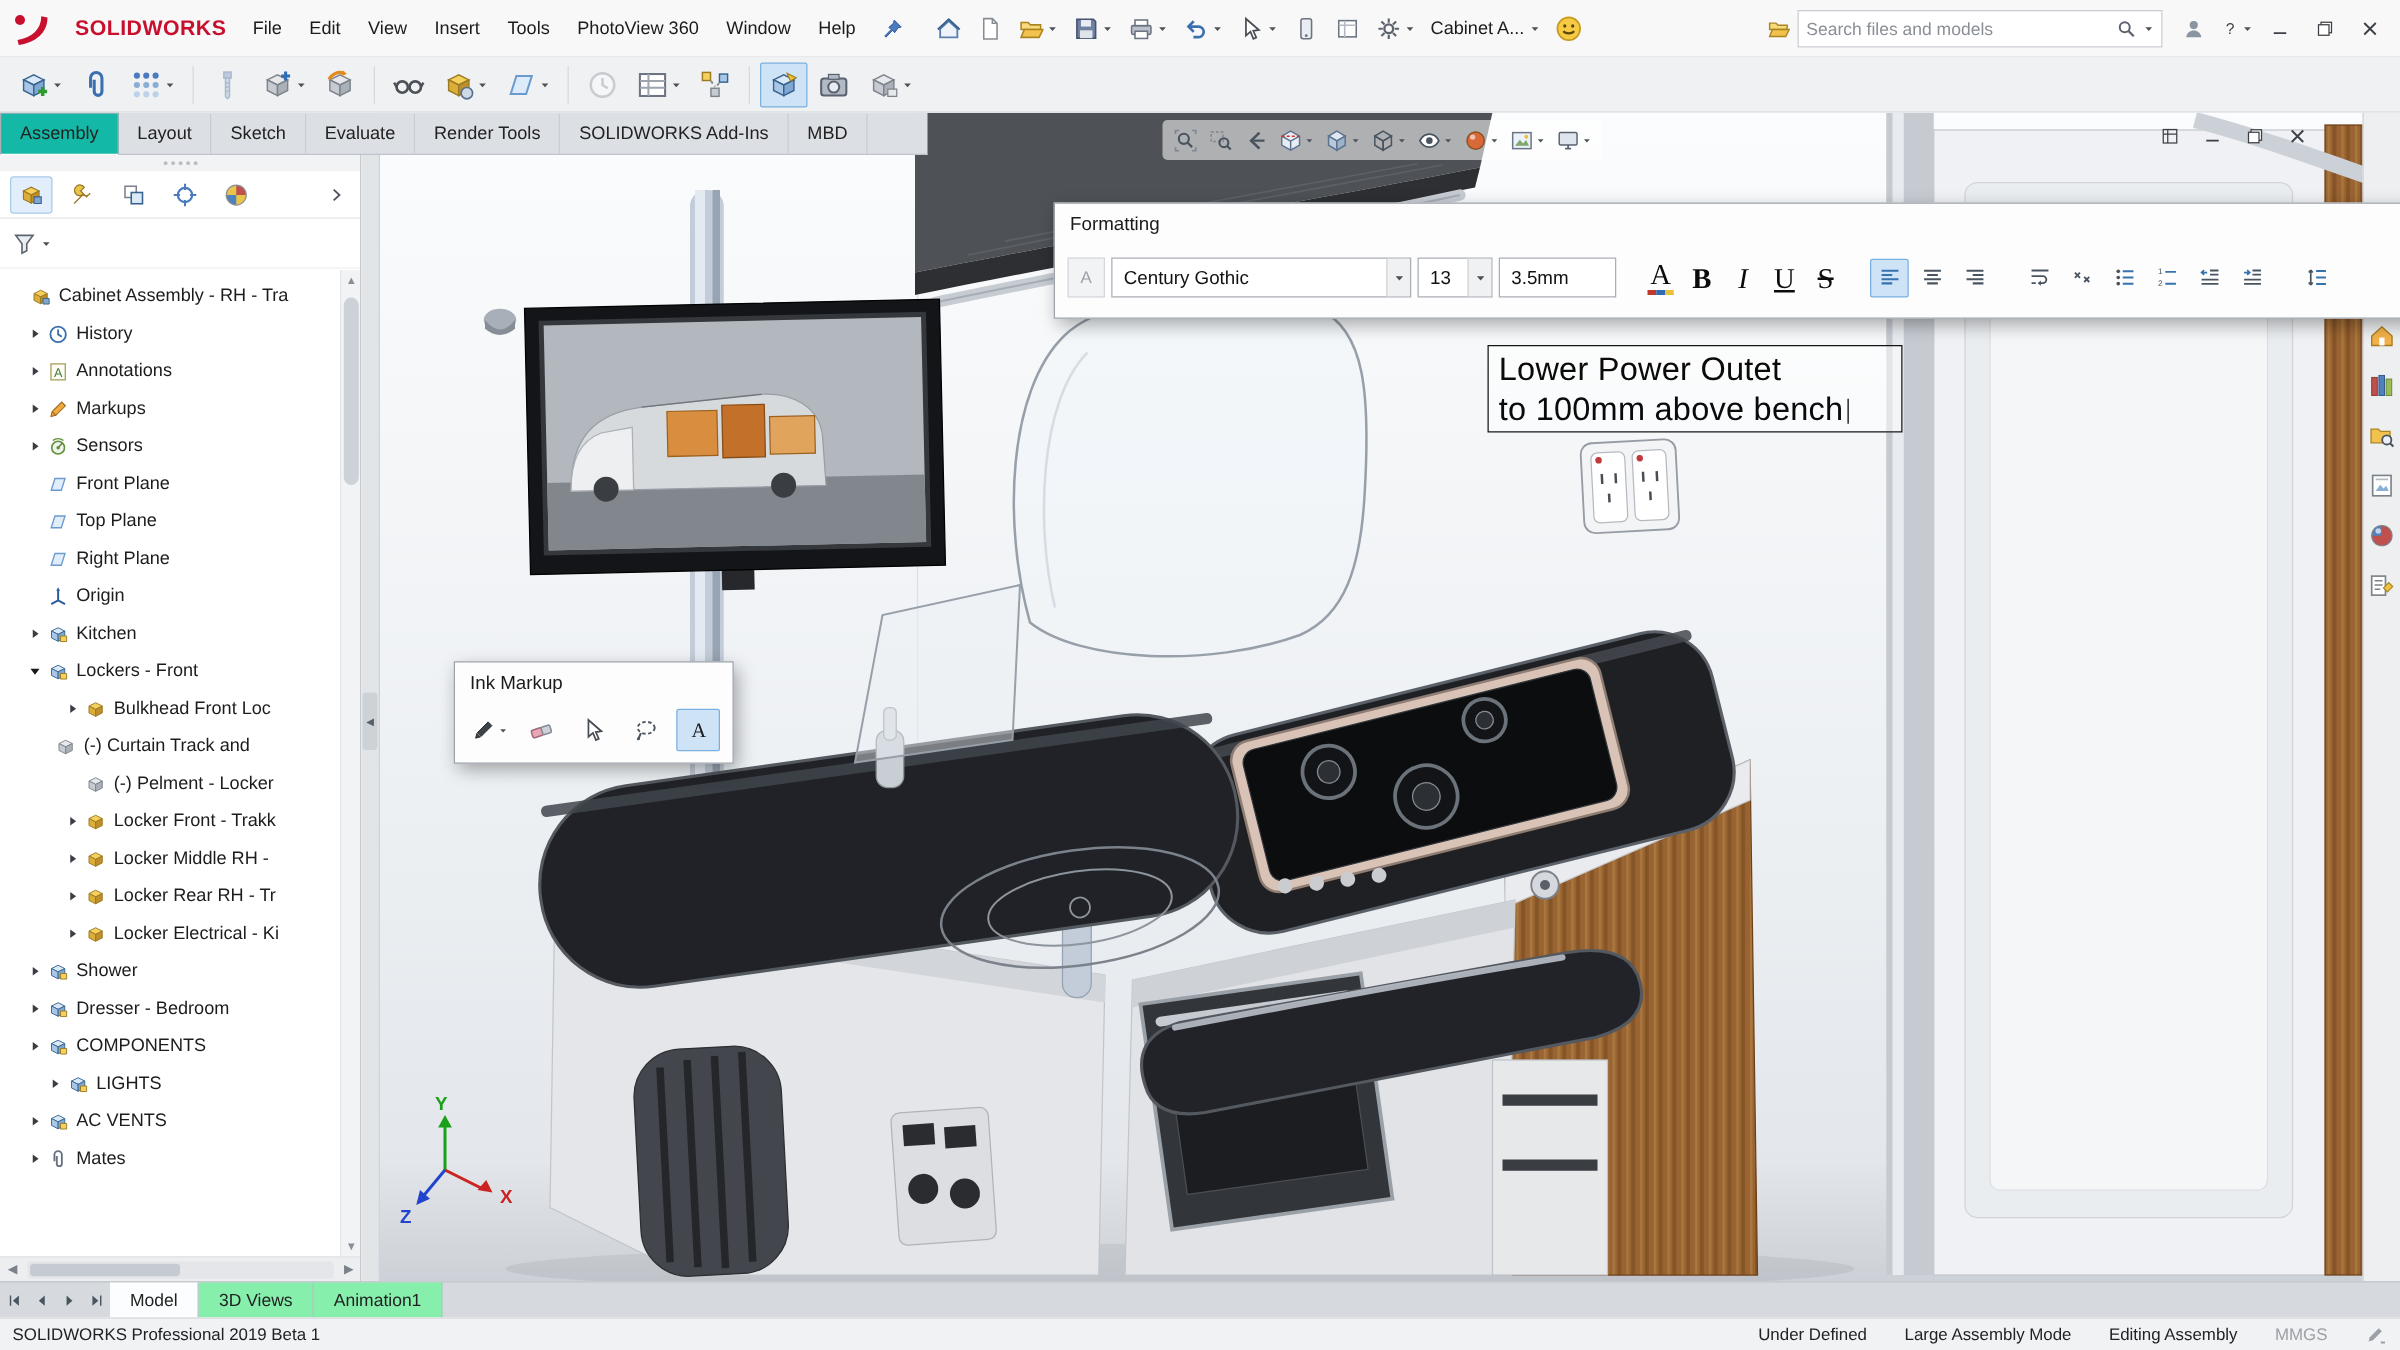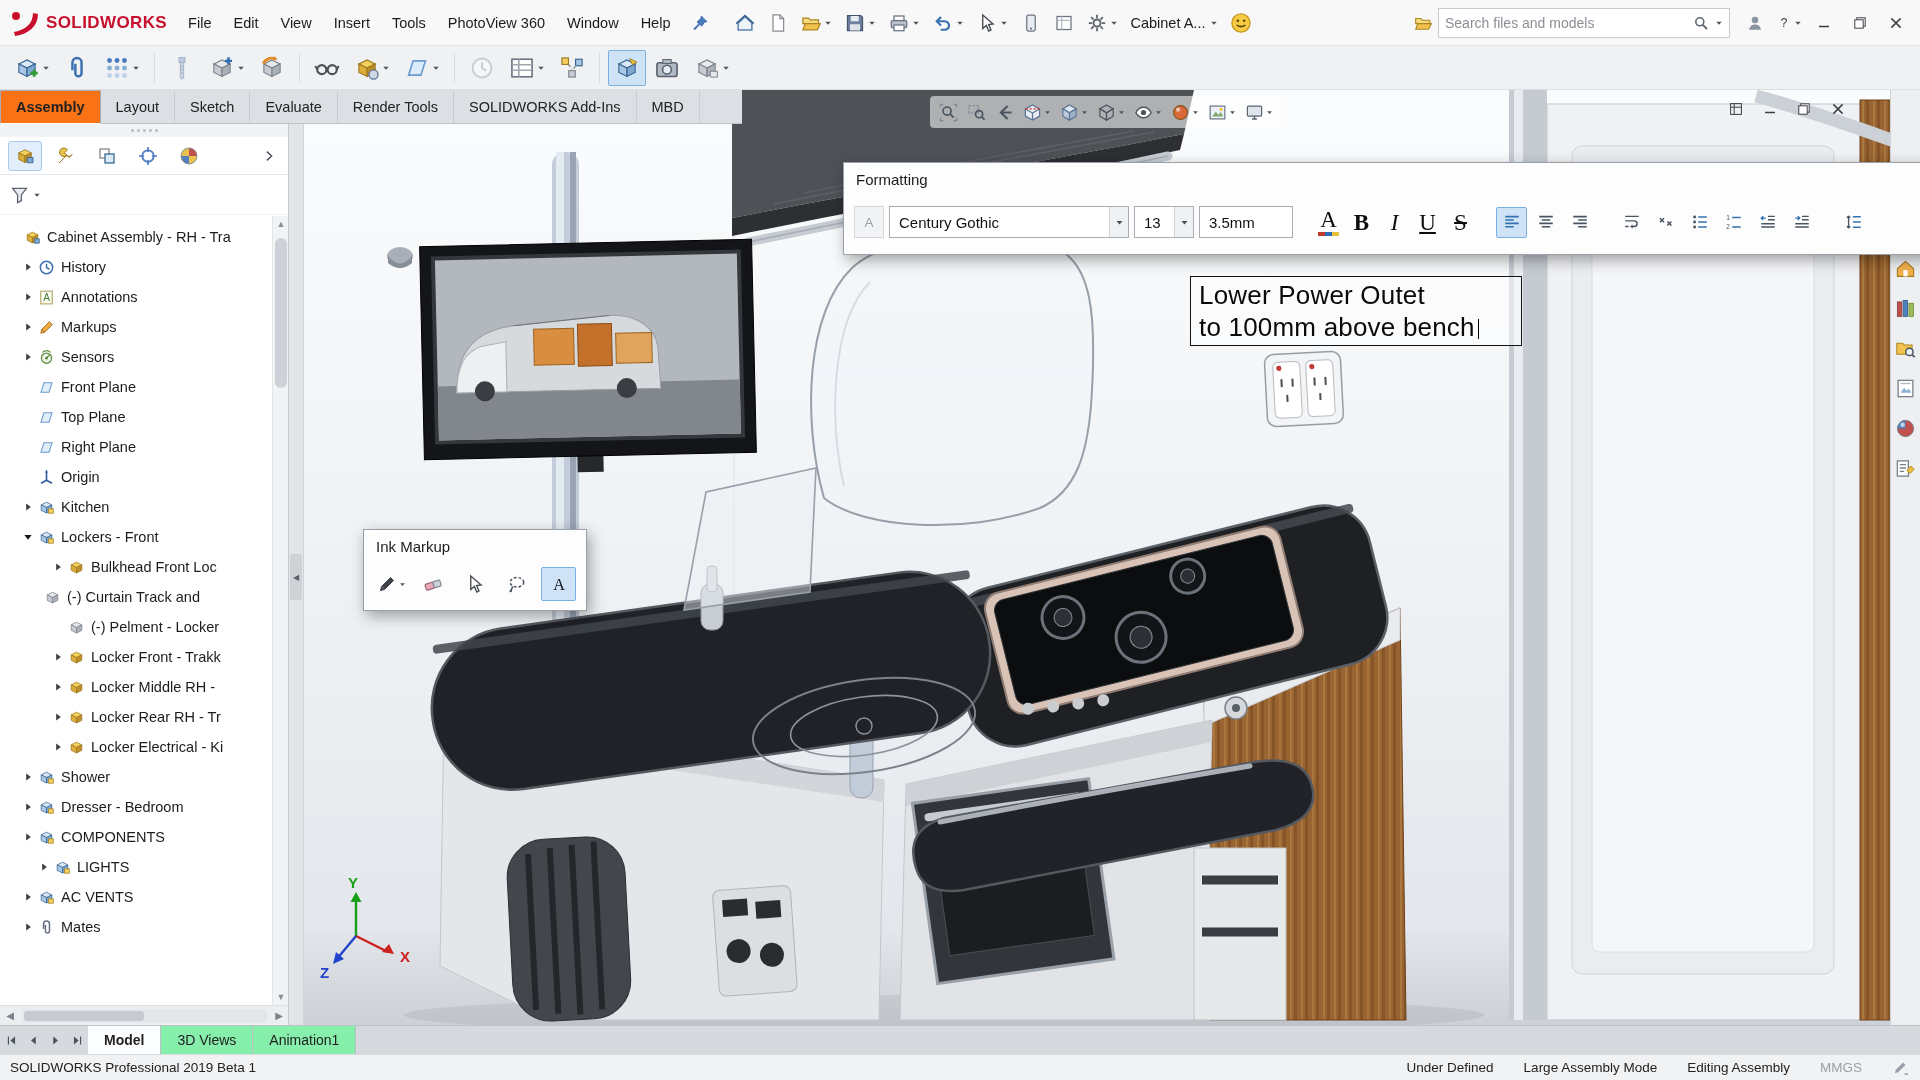--- a/index.html
+++ b/index.html
@@ -2,21 +2,21 @@
 <html><head>
 <meta charset="utf-8">
 <style>
 *{box-sizing:border-box;margin:0;padding:0}
 html,body{width:1920px;height:1080px;overflow:hidden;font-family:"Liberation Sans","DejaVu Sans",sans-serif;background:#fff;cursor:default;user-select:none}
 #app{position:relative;width:1920px;height:1080px;background:#fff}
 .ic{display:block;flex:none}
 
 
 #titlebar{position:absolute;left:0;top:0;width:1920px;height:46px;background:#f8f8f8;border-bottom:1px solid #e3e4e6;display:flex;align-items:center;padding:0 6px;z-index:40}
-.logo{display:flex;align-items:center;gap:6px;padding:0 10px 0 4px}
+.logo{display:flex;align-items:center;gap:20px;padding:0 10px 0 4px}
 .logo-word{font-size:17px;font-weight:700;letter-spacing:.4px;color:#c8102e}
 #menubar{display:flex;align-items:center}
 .menu-item{padding:0 11px;font-size:14.5px;line-height:46px;color:#1b1b1b}
 .pin-btn{padding:0 10px;display:flex;align-items:center}
 #quickbar{display:flex;align-items:center;gap:5px;margin-left:12px}
 .qa-btn{display:flex;align-items:center;gap:3px;height:34px;padding:0 4px;border-radius:3px}
 .doc-switch{display:flex;align-items:center;gap:5px;font-size:14.5px;color:#1b1b1b;padding:0 8px}
 #search-group{margin-left:auto;display:flex;align-items:center;gap:6px}
 .search-box{display:flex;align-items:center;width:292px;height:30px;border:1px solid #c8ccd2;background:#fff;padding:0 6px;gap:6px}
 .search-input{flex:1;border:none;outline:none;font-size:14px;color:#333;background:transparent;font-family:inherit;min-width:0}
@@ -28,21 +28,21 @@
 
 #toolbar{position:absolute;left:0;top:46px;width:1920px;height:44px;background:#f0f1f3;border-bottom:1px solid #dcdee1;display:flex;align-items:center;padding:0 8px;gap:2px;z-index:40}
 .tool-btn{display:flex;align-items:center;gap:2px;height:36px;padding:0 5px;border:1px solid transparent;border-radius:2px}
 .tool-btn.disabled{opacity:.38}
 .tool-btn.selected{background:#cfe3f7;border-color:#7ab0e0}
 .tool-sep{width:1px;height:30px;background:#d6d9dd;margin:0 6px}
 
 
 #tabstrip{position:absolute;left:0;top:90px;width:742px;height:34px;background:#dcdfe3;border-bottom:1px solid #bfc4ca;display:flex;align-items:flex-end;z-index:8}
 .ribbon-tab{padding:0 15px;line-height:32px;font-size:14.5px;color:#222;border-right:1px solid #c9cdd2;white-space:nowrap}
-.ribbon-tab.active{background:#f97316;font-weight:700;border:1px solid #a9aeb5;border-bottom:1px solid #fbfcfd;margin-bottom:-1px}
+.ribbon-tab.active{background:#14b8a6;font-weight:400;border:1px solid #a9aeb5;border-bottom:1px solid #fbfcfd;margin-bottom:-1px}
 
 
 #leftpanel{position:absolute;left:0;top:124px;width:289px;height:901px;background:#fff;border-right:1px solid #c6cacf;z-index:8;overflow:hidden}
 .panel-grip{height:13px;display:flex;align-items:center;justify-content:center;gap:3px;background:#f2f3f5}
 .panel-grip i{width:3px;height:3px;border-radius:50%;background:#b8bdc3}
 .panel-tabs{height:38px;display:flex;align-items:center;gap:7px;padding:0 8px;border-bottom:1px solid #e4e6e9}
 .panel-tab{width:34px;height:30px;display:flex;align-items:center;justify-content:center;border-radius:3px;border:1px solid transparent}
 .panel-tab.active{background:#e2eefb;border-color:#a9c9ea}
 .panel-tab-more{margin-left:auto;width:22px;display:flex;justify-content:center}
 .filter-row{height:40px;display:flex;align-items:center;padding:0 10px;gap:4px;border-bottom:1px solid #eef0f2}
@@ -105,21 +105,21 @@
 .ink-btn.active{background:#cfe3f7;border-color:#7ab0e0}
 
 
 #annotation{position:absolute;left:1190px;top:276px;width:332px;z-index:25;border:1.6px solid #141414;background:rgba(255,255,255,.5);padding:2px 8px;font-size:26px;line-height:1.24;color:#0a0a0a;letter-spacing:.2px}
 .caret{display:inline-block;width:1.6px;height:20px;background:#000;vertical-align:-3px;margin-left:3px}
 
 
 #bottomtabs{position:absolute;left:0;top:1025px;width:1920px;height:29px;background:#d6d9dd;border-top:1px solid #bfc4ca;display:flex;align-items:stretch;z-index:40}
 .nav-btn{width:22px;display:flex;align-items:center;justify-content:center}
 .sheet-tab{padding:0 16px;display:flex;align-items:center;font-size:14px;color:#222;background:#86efac;border-right:1px solid #b9bec4}
-.sheet-tab.active{background:#fcfdfe;font-weight:700}
+.sheet-tab.active{background:#fcfdfe;font-weight:400}
 
 
 #statusbar{position:absolute;left:0;top:1054px;width:1920px;height:26px;background:#f1f2f4;border-top:1px solid #d8dadd;display:flex;align-items:center;padding:0 10px;font-size:13.5px;color:#222;z-index:40}
 #status-right{margin-left:auto;display:flex;align-items:center;gap:30px}
 #status-right .dim{color:#9aa0a6}
 </style>
 </head>
 <body>
 
 <div id="app">

